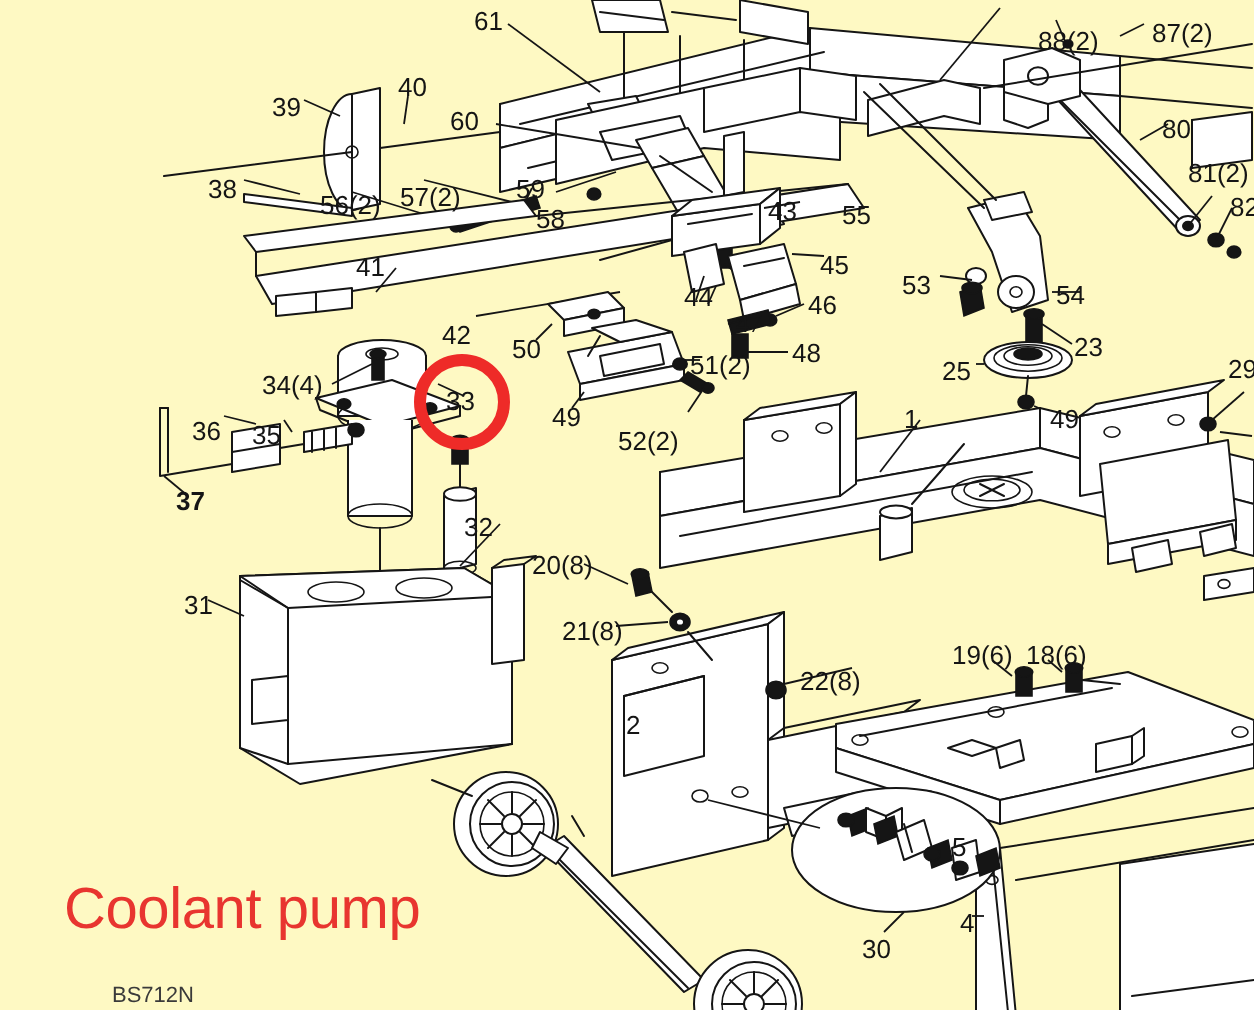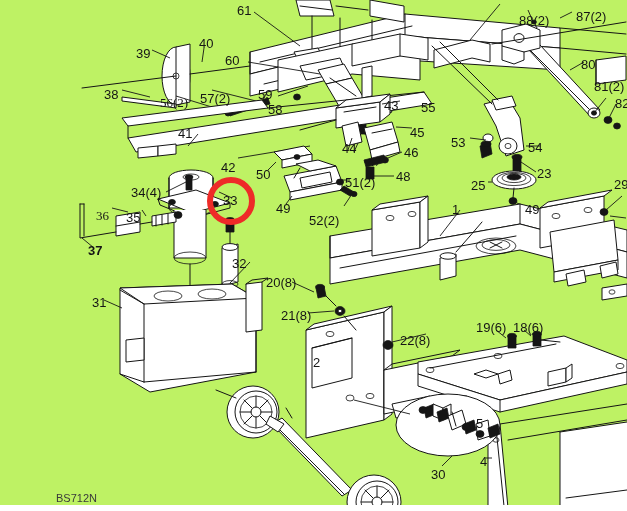--- a/index.html
+++ b/index.html
@@ -1,21 +1,21 @@
 <!DOCTYPE html>
 <html><head>
 <meta charset="utf-8">
 <title>Coolant pump parts diagram</title>
 <style>
   html,body{margin:0;padding:0;background:#ffffff;}
   body{
     width:627px;height:511px;overflow:hidden;position:relative;
     font-family:"Liberation Sans", sans-serif;
   }
-  #stage{position:absolute;left:0;top:0;width:627px;height:511px;background:#bef264;text-align:center;}
+  #stage{position:absolute;left:0;top:0;width:627px;height:511px;background:#fef9c3;text-align:center;}
   #diagram{position:absolute;left:0;top:0;}
   .lbl{
     position:absolute;color:#151515;font-family:"Liberation Sans", sans-serif;
     font-size:13px;line-height:13px;white-space:nowrap;letter-spacing:0px;
   }
   #title-caption{
     position:absolute;left:32px;top:440px;
     font-family:"Liberation Sans", sans-serif;
     font-size:29px;line-height:30px;font-weight:400;
     color:#e8352f;white-space:nowrap;letter-spacing:-0.2px;
@@ -445,21 +445,21 @@
     <span class="lbl" style="left:519px;top:14px;">88(2)</span>
     <span class="lbl" style="left:576px;top:10px;">87(2)</span>
     <span class="lbl" style="left:136px;top:47px;">39</span>
     <span class="lbl" style="left:199px;top:37px;">40</span>
     <span class="lbl" style="left:581px;top:58px;">80</span>
     <span class="lbl" style="left:225px;top:54px;">60</span>
     <span class="lbl" style="left:104px;top:88px;">38</span>
     <span class="lbl" style="left:258px;top:88px;">59</span>
     <span class="lbl" style="left:594px;top:80px;">81(2)</span>
     <span class="lbl" style="left:615px;top:97px;">82</span>
-    <span class="lbl" style="left:160px;top:96px;font-family:Liberation Serif, serif;">56(2)</span>
+    <span class="lbl" style="left:160px;top:96px;">56(2)</span>
     <span class="lbl" style="left:200px;top:92px;">57(2)</span>
     <span class="lbl" style="left:253px;top:103px;padding-left:15px;">58</span>
     <span class="lbl" style="left:384px;top:99px;">43</span>
     <span class="lbl" style="left:421px;top:101px;">55</span>
     <span class="lbl" style="left:178px;top:127px;">41</span>
     <span class="lbl" style="left:410px;top:126px;">45</span>
     <span class="lbl" style="left:342px;top:142px;">44</span>
     <span class="lbl" style="left:404px;top:146px;">46</span>
     <span class="lbl" style="left:451px;top:136px;">53</span>
     <span class="lbl" style="left:528px;top:141px;">54</span>
@@ -468,36 +468,37 @@
     <span class="lbl" style="left:368px;top:155px;font-family:Liberation Serif, serif;">47</span>
     <span class="lbl" style="left:396px;top:170px;">48</span>
     <span class="lbl" style="left:537px;top:167px;">23</span>
     <span class="lbl" style="left:131px;top:186px;">34(4)</span>
     <span class="lbl" style="left:223px;top:194px;">33</span>
     <span class="lbl" style="left:345px;top:176px;">51(2)</span>
     <span class="lbl" style="left:471px;top:179px;">25</span>
     <span class="lbl" style="left:452px;top:203px;">1</span>
     <span class="lbl" style="left:525px;top:203px;">49</span>
     <span class="lbl" style="left:614px;top:178px;">29</span>
-    <span class="lbl" style="left:96px;top:209px;font-family:Liberation Serif, serif;">36</span>
+    <span class="lbl" style="left:96px;top:209px;">36</span>
     <span class="lbl" style="left:126px;top:211px;">35</span>
     <span class="lbl" style="left:276px;top:202px;">49</span>
     <span class="lbl" style="left:309px;top:214px;">52(2)</span>
     <span class="lbl" style="left:88px;top:244px;font-weight:bold;">37</span>
     <span class="lbl" style="left:232px;top:257px;">32</span>
     <span class="lbl" style="left:266px;top:276px;">20(8)</span>
     <span class="lbl" style="left:92px;top:296px;">31</span>
     <span class="lbl" style="left:281px;top:309px;">21(8)</span>
     <span class="lbl" style="left:400px;top:334px;">22(8)</span>
     <span class="lbl" style="left:476px;top:321px;">19(6)</span>
     <span class="lbl" style="left:513px;top:321px;">18(6)</span>
     <span class="lbl" style="left:313px;top:356px;">2</span>
     <span class="lbl" style="left:476px;top:417px;">5</span>
     <span class="lbl" style="left:431px;top:468px;">30</span>
     <span class="lbl" style="left:480px;top:455px;">4</span>
   </div>
 
   <div id="highlight-ring"></div>
 
+  <div id="title-caption">Coolant pump</div>
   <div id="model-caption">BS712N</div>
 
   <div class="bottom-edge"></div>
 </div>
 
 </body></html>

